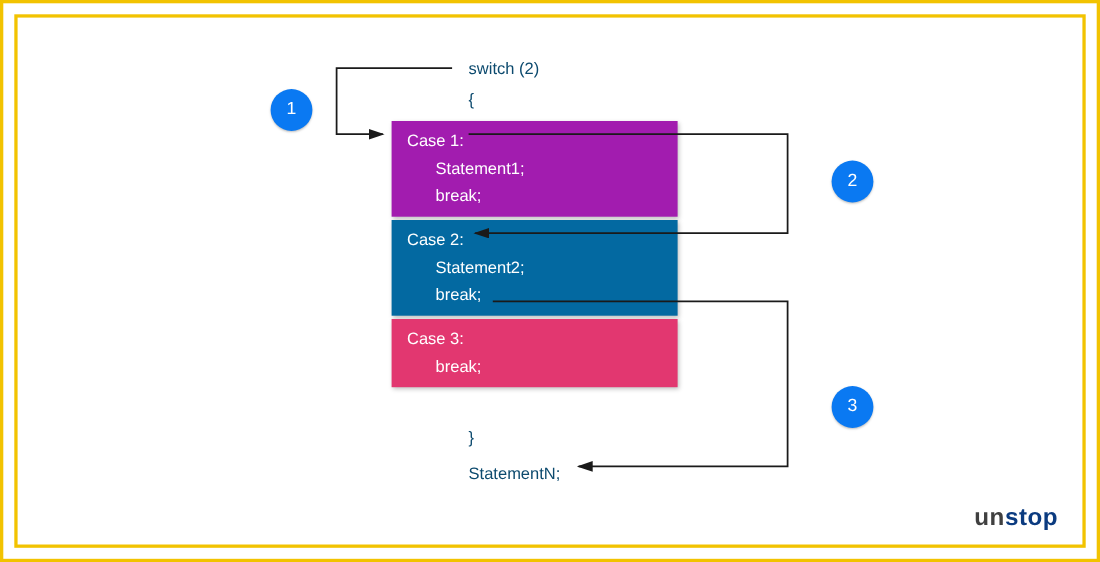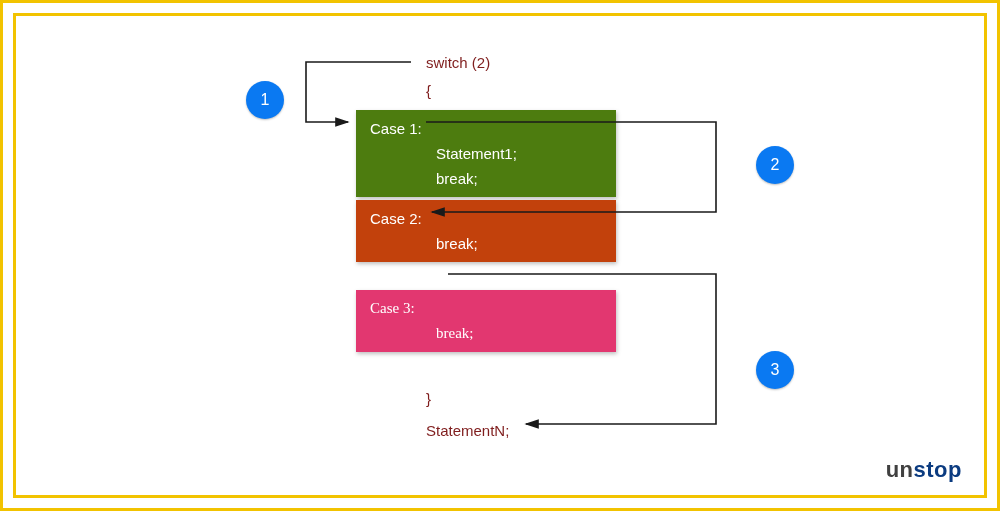--- a/index.html
+++ b/index.html
@@ -23,43 +23,42 @@
     position: relative;
     background: #fff;
   }
   .stage {
     position: absolute;
     inset: 0;
   }
   .code-line {
     position: absolute;
     font-size: 15px;
-    color: #7f1d1d;
+    color: #0c4a6e;
     white-space: pre;
   }
   .case-block {
     position: absolute;
     left: 340px;
     width: 260px;
     padding: 6px 0;
     color: #fff;
     font-size: 15px;
     box-shadow: 1px 2px 4px rgba(0,0,0,0.25);
   }
   .case-block .line {
     padding: 4px 14px;
     white-space: pre;
   }
   .case-block .indent {
     padding-left: 40px;
-    margin-left: 40px;
   }
-  .case1 { background: #4d7c0f; top: 94px; }
-  .case2 { background: #c2410c; top: 184px; }
-  .case3 { background: #E23770; top: 274px; font-family: Liberation Serif, serif; }
+  .case1 { background: #a21caf; top: 94px; }
+  .case2 { background: #0369a1; top: 184px; }
+  .case3 { background: #E23770; top: 274px; }
   .badge {
     position: absolute;
     width: 38px;
     height: 38px;
     border-radius: 50%;
     background: #0A79F2;
     color: #fff;
     font-size: 16px;
     display: flex;
     align-items: center;
@@ -95,20 +94,21 @@
       <div class="code-line" style="left:410px; top:66px;">{</div>
 
       <div class="case-block case1">
         <div class="line">Case 1:</div>
         <div class="line indent">Statement1;</div>
         <div class="line indent">break;</div>
       </div>
 
       <div class="case-block case2">
         <div class="line">Case 2:</div>
+        <div class="line indent">Statement2;</div>
         <div class="line indent">break;</div>
       </div>
 
       <div class="case-block case3">
         <div class="line">Case 3:</div>
         <div class="line indent">break;</div>
       </div>
 
       <div class="code-line" style="left:410px; top:374px;">}</div>
       <div class="code-line" style="left:410px; top:406px;">StatementN;</div>

